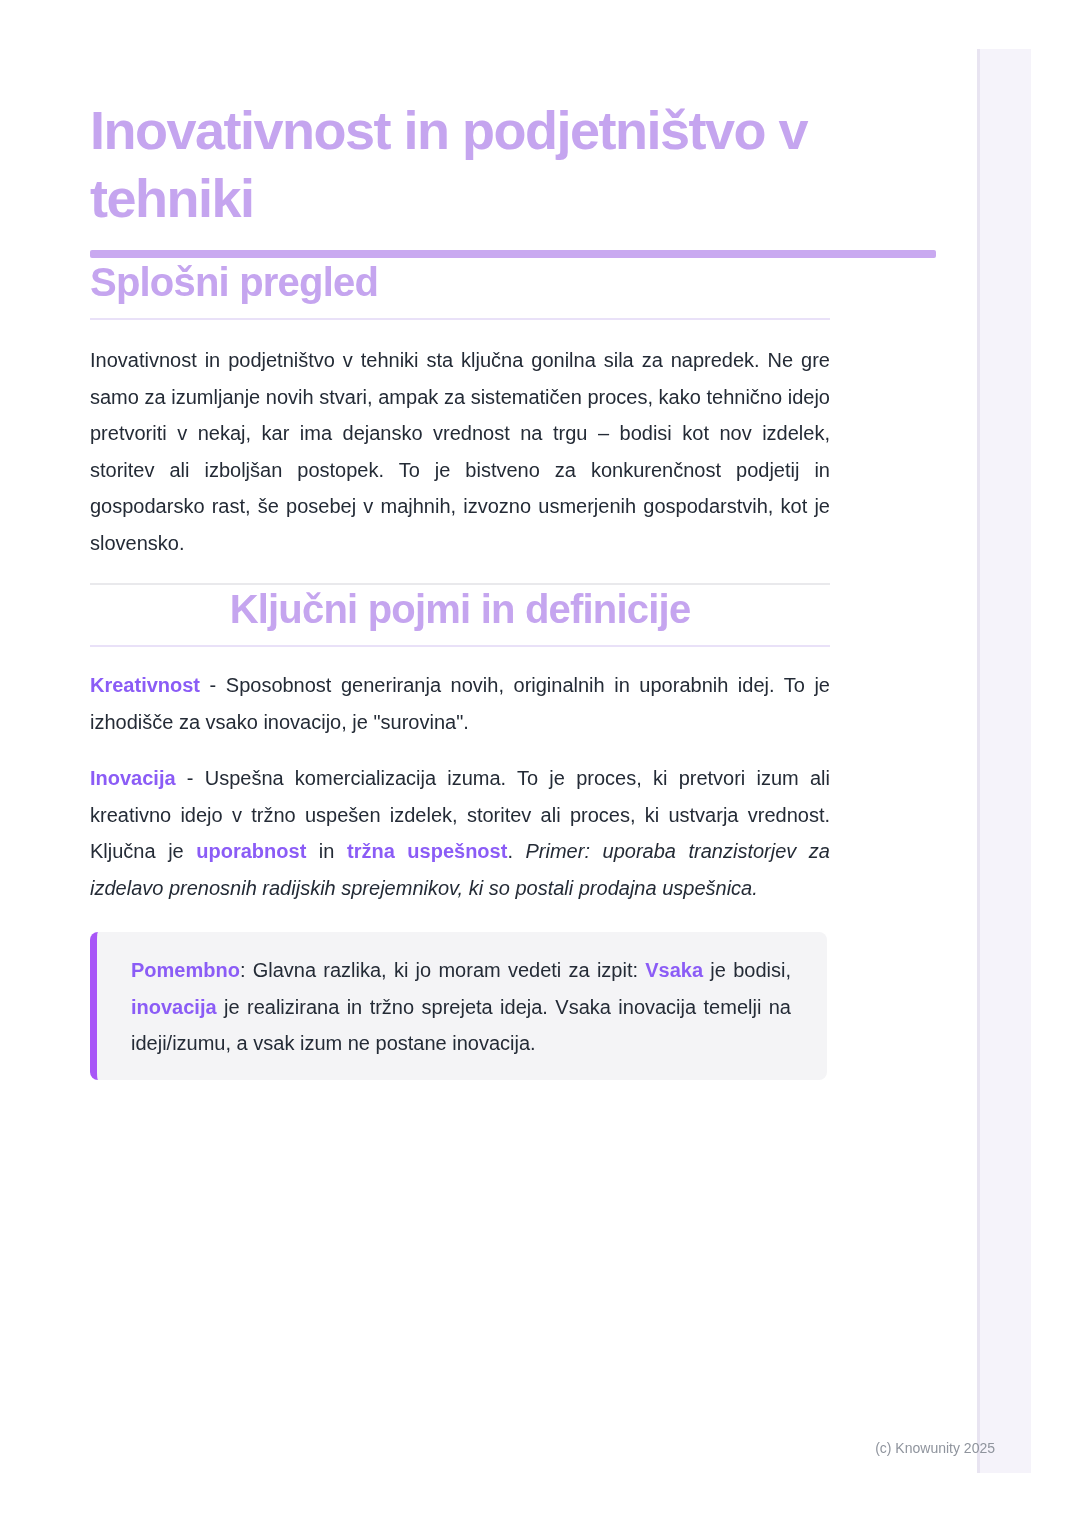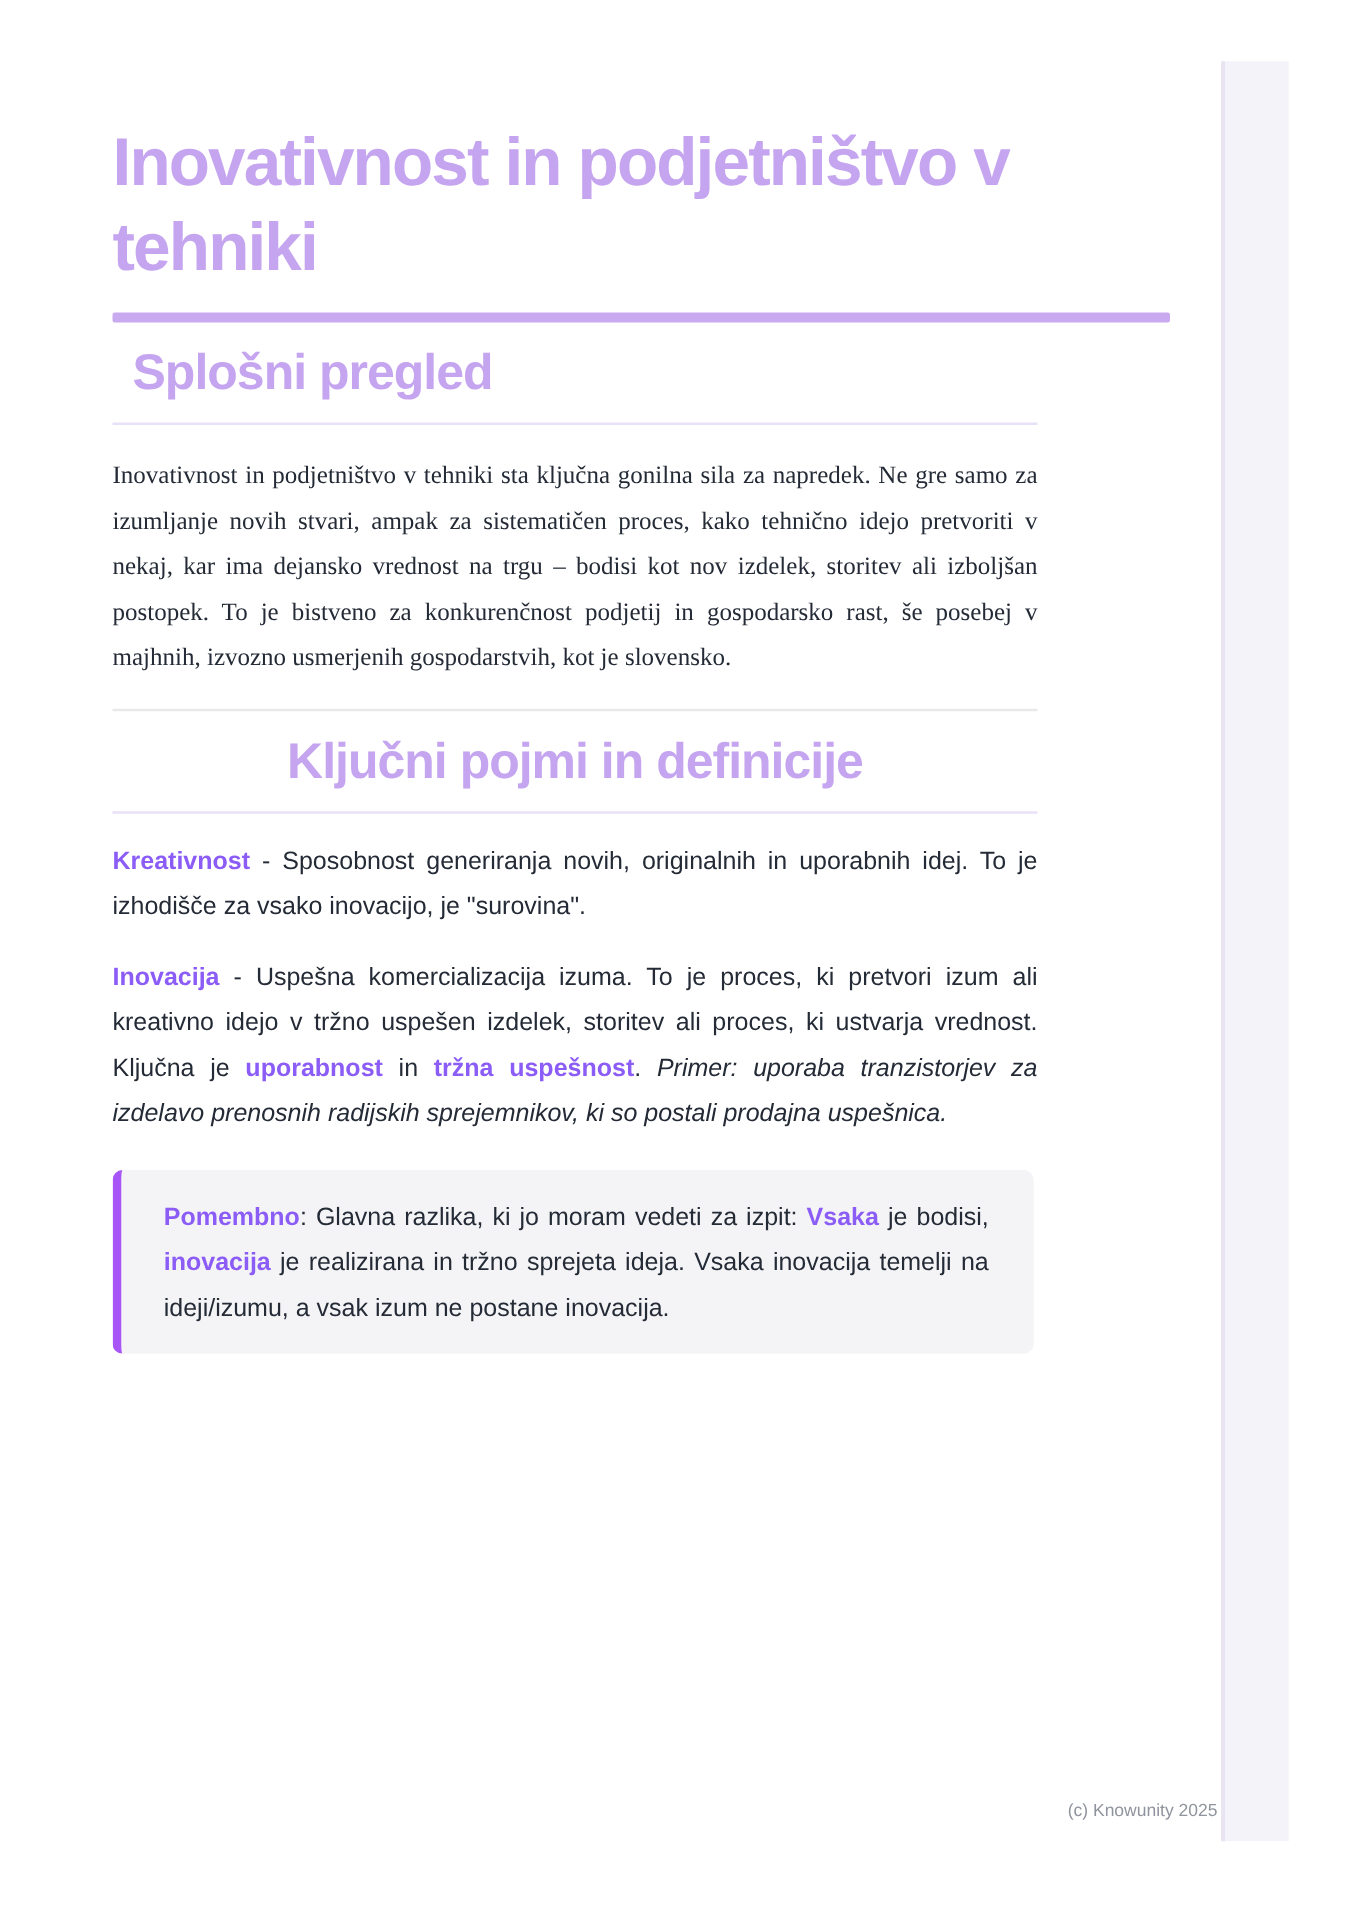--- a/index.html
+++ b/index.html
@@ -47,21 +47,21 @@
     width:860px;
   }
   .title-rule{
     margin-top:18px;
     width:846px;
     height:8px;
     background:var(--title-rule);
     border-radius:2px;
   }
   h2.section-heading{
-    margin:16px;
+    margin:0;
     font-size:40px;
     line-height:48px;
     font-weight:800;
     letter-spacing:-0.8px;
     color:var(--accent);
   }
   .h2-spacer-1{margin-top:40px;}
   .h2-spacer-2{margin-top:42px;text-align:center;}
   .heading-underline{
     margin-top:12px;
@@ -69,21 +69,21 @@
     height:2px;
     background:var(--heading-underline);
   }
   p.body-text{
     margin:20px 0 0 0;
     font-size:20px;
     line-height:36.5px;
     text-align:justify;
     color:var(--body-text);
   }
-  p.first-after-heading{margin-top:22px;font-family:Liberation Serif, serif;}
+  p.first-after-heading{margin-top:22px;}
   p.justify-last{text-align-last:justify;}
   p.body-text strong{font-weight:700;color:#8b5cf6;}
   p.body-text em{font-style:italic;}
   .divider{
     margin-top:22px;
     width:740px;
     height:2px;
     background:var(--divider);
   }
   .callout{
@@ -93,21 +93,21 @@
     background:var(--callout-bg);
     border-left:7px solid var(--callout-border);
     border-radius:8px;
     padding:20px 36px 18px 34px;
   }
   .callout p.body-text{margin:0;}
   .after-callout{margin-top:26px;}
   .footer{
     position:absolute;
     top:1438px;
-    right:81px;
+    right:60px;
     font-size:14px;
     line-height:20px;
     color:var(--footer-text);
   }
 </style>
 </head>
 <body>
 
 <div class="page">
 

